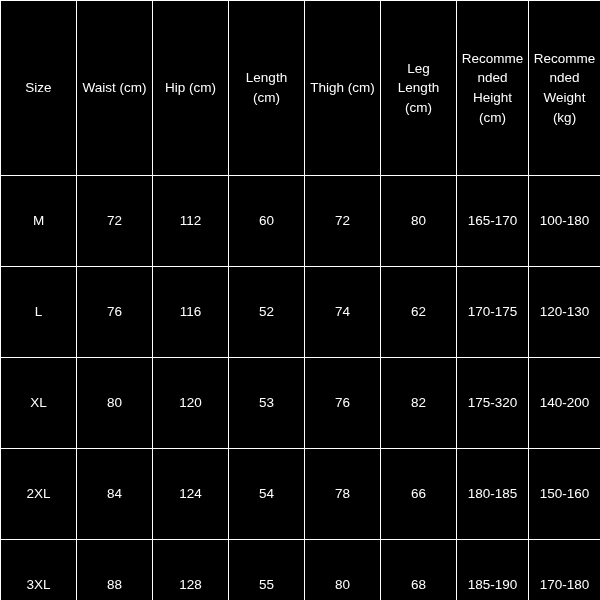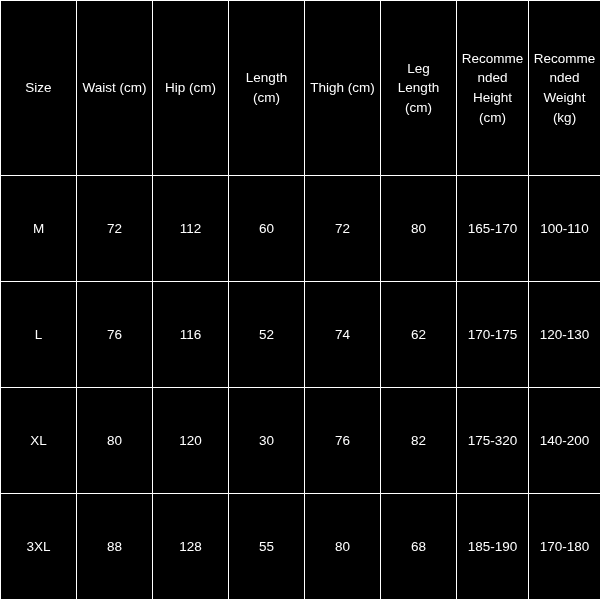--- a/index.html
+++ b/index.html
@@ -88,41 +88,51 @@
     </thead>
     <tbody>
       <tr>
         <td>M</td>
         <td>72</td>
         <td>112</td>
         <td>60</td>
         <td>72</td>
         <td>80</td>
         <td>165-170</td>
-        <td>100-110</td>
+        <td>100-180</td>
       </tr>
       <tr>
         <td>L</td>
         <td>76</td>
         <td>116</td>
         <td>52</td>
         <td>74</td>
         <td>62</td>
         <td>170-175</td>
         <td>120-130</td>
       </tr>
       <tr>
         <td>XL</td>
         <td>80</td>
         <td>120</td>
-        <td>30</td>
+        <td>53</td>
         <td>76</td>
         <td>82</td>
         <td>175-320</td>
         <td>140-200</td>
+      </tr>
+      <tr>
+        <td>2XL</td>
+        <td>84</td>
+        <td>124</td>
+        <td>54</td>
+        <td>78</td>
+        <td>66</td>
+        <td>180-185</td>
+        <td>150-160</td>
       </tr>
       <tr>
         <td>3XL</td>
         <td>88</td>
         <td>128</td>
         <td>55</td>
         <td>80</td>
         <td>68</td>
         <td>185-190</td>
         <td>170-180</td>

